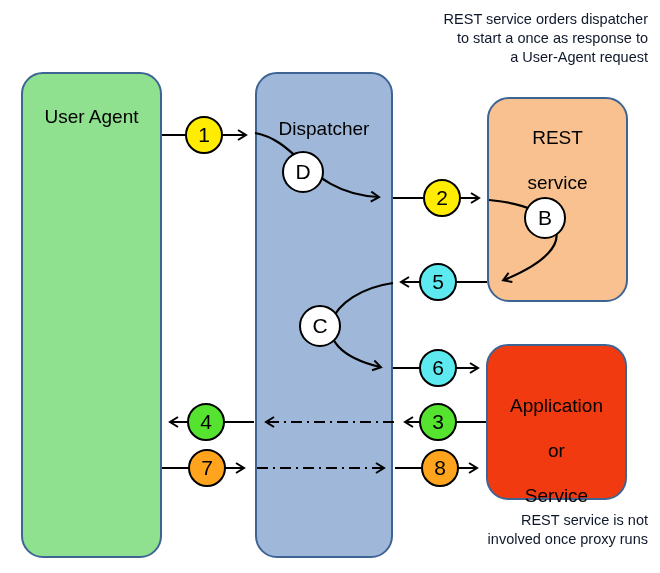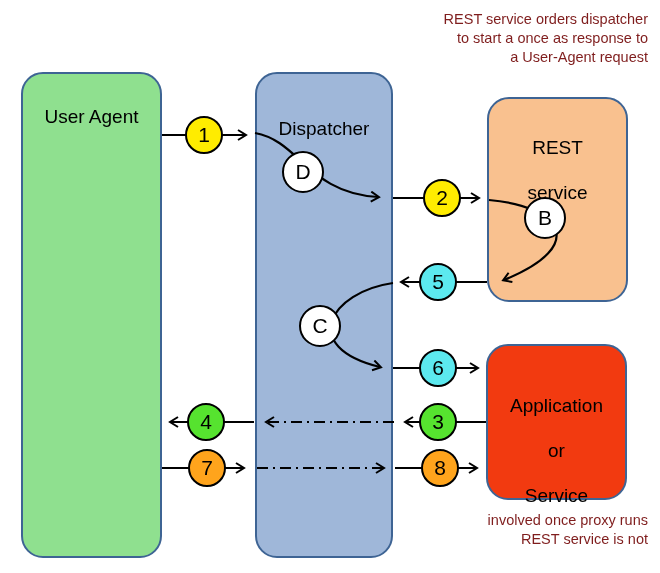--- a/index.html
+++ b/index.html
@@ -8,40 +8,40 @@
     font-family:"Liberation Sans",sans-serif;overflow:hidden;
   }
   
   .box{
     position:absolute;border:2.5px solid #3e6494;border-radius:22px;
     box-sizing:border-box;z-index:1;color:#000;text-align:center;
   }
   .box .lbl{display:block;font-size:19px;line-height:29px;margin-top:16px;}
   .box-user-agent{left:21px;top:72px;width:141px;height:486px;background:#8fe08f;padding-top:12px;}
   .box-dispatcher{left:255px;top:72px;width:138px;height:486px;background:#9fb7d9;padding-top:24px;}
-  .box-rest{left:487px;top:97px;width:141px;height:205px;background:#f9c18f;padding-top:18px;}
+  .box-rest{left:487px;top:97px;width:141px;height:205px;background:#f9c18f;padding-top:8px;}
   .box-app{left:486px;top:344px;width:141px;height:156px;background:#f23a10;padding-top:29px;}
   
   .arrows{position:absolute;left:0;top:0;z-index:2;}
   
   .step,.letter{
     position:absolute;border:2.5px solid #000;border-radius:50%;
     box-sizing:border-box;display:flex;align-items:center;justify-content:center;
     z-index:3;color:#000;
   }
   .step{width:38px;height:38px;font-size:21px;}
   .letter{width:42px;height:42px;font-size:21px;background:#fff;}
   .c-yellow{background:#ffec00;}
   .c-cyan{background:#5ce9ef;}
   .c-green{background:#56e32f;}
   .c-orange{background:#ffa41c;}
   
   .note{
     position:absolute;text-align:right;font-size:14.5px;line-height:19px;
-    color:#7f1d1d;z-index:1;
+    color:#0f172a;z-index:1;
   }
   .note span{display:block;}
   .note-top{top:10px;right:12px;}
   .note-bottom{top:511px;right:12px;}
 </style>
 </head>
 <body>
 
 <div class="canvas">
 
@@ -134,17 +134,17 @@
   <div class="letter" style="left:299px;top:305px;">
     <span>C</span>
   </div>
 
   <div class="note note-top">
     <span>REST service orders dispatcher</span>
     <span>to start a once as response to</span>
     <span>a User-Agent request</span>
   </div>
   <div class="note note-bottom">
+    <span>REST service is not</span>
     <span>involved once proxy runs</span>
-    <span>REST service is not</span>
   </div>
 
 </div>
 
 </body></html>

